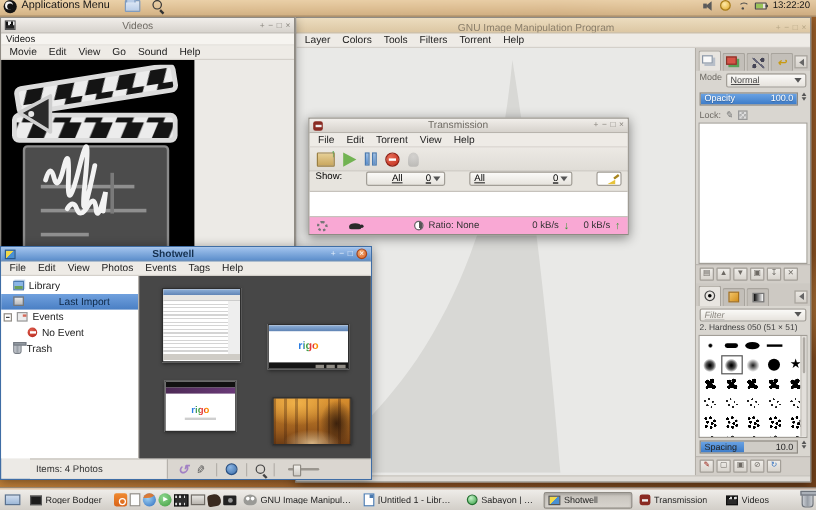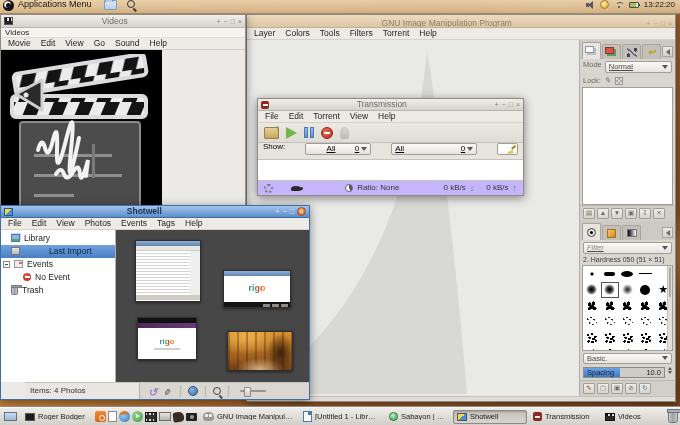--- a/index.html
+++ b/index.html
@@ -175,21 +175,21 @@
   #trans-filter { flex:0 0 17px; display:flex; align-items:flex-start; gap:20px; padding:0 5px; font-size:8px;
                   background:#e7e4de; border-bottom:1px solid #c6c2bc; }
   #trans-filter .combo { min-height:12px; }
   #trans-search { width:58px; height:12px; background:#fff; border:1px solid #a29e97; border-radius:2px;
                   display:flex; align-items:center; justify-content:flex-end; padding:0 2px; }
   .broom { width:9px; height:9px; position:relative; }
   .broom::before { content:""; position:absolute; left:0; top:5px; width:7px; height:4px; background:#e7c33a; clip-path:polygon(0 100%, 100% 0, 100% 100%); }
   .broom::after { content:""; position:absolute; right:0; top:0; width:5px; height:1.5px; background:#a8851e; transform:rotate(-38deg); transform-origin:right top; }
   #trans-list { flex:1; background:#fff; min-height:0; }
   #trans-status { flex:0 0 15px; display:flex; align-items:center; gap:4px; padding:0 6px; font-size:8px; color:#333;
-                  background:#c4b5fd; border-top:1px solid #c6c2bc; }
+                  background:#f9a8d4; border-top:1px solid #c6c2bc; }
   .gearish { width:9px; height:9px; border:2px dotted #777; border-radius:50%; }
   .turtle { width:10px; height:5px; background:#2a2a2a; border-radius:50% 50% 20% 20%; position:relative; }
   .turtle::after { content:""; position:absolute; right:-2px; top:1px; width:3px; height:3px; background:#2a2a2a; border-radius:50%; }
   .pie { width:8px; height:8px; border-radius:50%; border:1px solid #666; background:conic-gradient(#555 0 160deg, #fff 160deg 360deg); }
   .arr-dn::before { content:"↓"; color:#2f9a2f; font-weight:bold; font-size:9px; }
   .arr-up::before { content:"↑"; color:#2f9a2f; font-weight:bold; font-size:9px; }
 
   
   #win-shotwell { left:0; top:205px; width:310px; height:195px; z-index:5; border-color:#3f6da5; }
   .shot-icon { width:9px; height:8px; background:linear-gradient(135deg,#f0d84a 50%, #4a90d2 50%); border:1px solid #2a5a8c; }
@@ -325,20 +325,31 @@
             </span>
         </div>
         <div class="drow">
           <span class="dlabel">Mode</span>
           <span class="combo">
             <span class="cv">Normal</span>
             <i class="caret"></i>
           </span>
         </div>
         <div class="drow">
+          <span class="slider">
+            <span class="fill" style="width:100%"></span>
+            <span class="sl">Opacity</span>
+            <span class="sv">100.0</span>
+          </span>
+          <span class="spin">
+              <i class="up"></i>
+              <i class="dn"></i>
+            </span>
+        </div>
+        <div class="drow">
           <span class="dlabel">Lock:</span>
           <span class="lockicons">
             <i class="pencil"></i>
             <i class="checker"></i>
           </span>
         </div>
         <div id="layers-list"></div>
         <div class="mtb">
           <span class="mtbtn g-newlayer"></span>
           <span class="mtbtn g-raise"></span>
@@ -452,26 +463,20 @@
                 <i class="bx-splat"></i>
               </span>
             <span class="bcell">
                 <i class="bx-gravel"></i>
               </span>
             <span class="bcell">
                 <i class="bx-splat"></i>
               </span>
           </div>
           <div id="bgrid-scroll"></div>
-        </div>
-        <div class="drow" style="padding:2px 3px 1px;">
-          <span class="combo">
-            <span class="cv">Basic.</span>
-            <i class="caret"></i>
-          </span>
         </div>
         <div class="drow">
           <span class="slider dark">
             <span class="fill" style="width:45%"></span>
             <span class="sl">Spacing</span>
             <span class="sv">10.0</span>
           </span>
           <span class="spin">
               <i class="up"></i>
               <i class="dn"></i>

